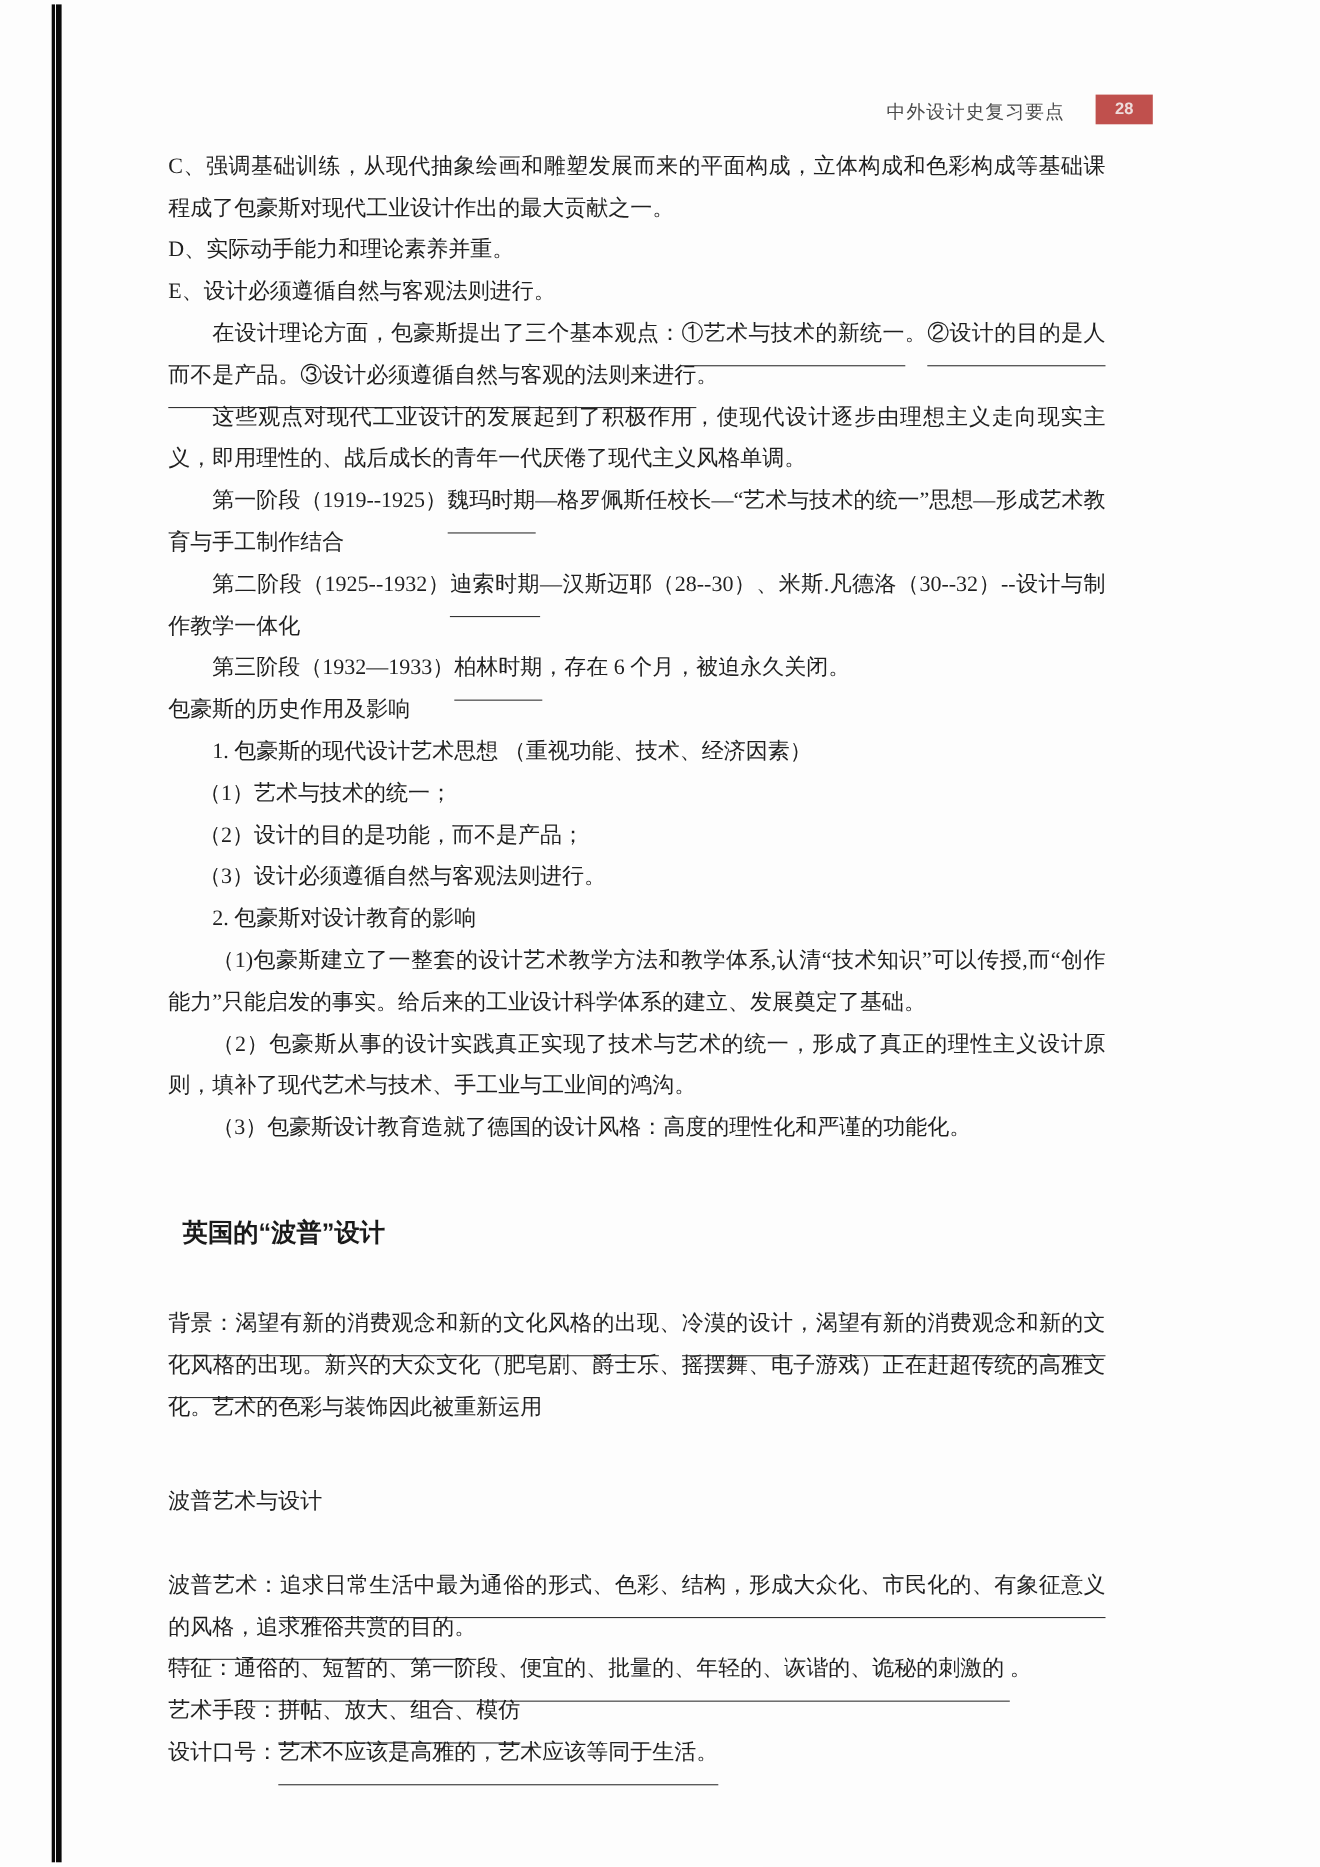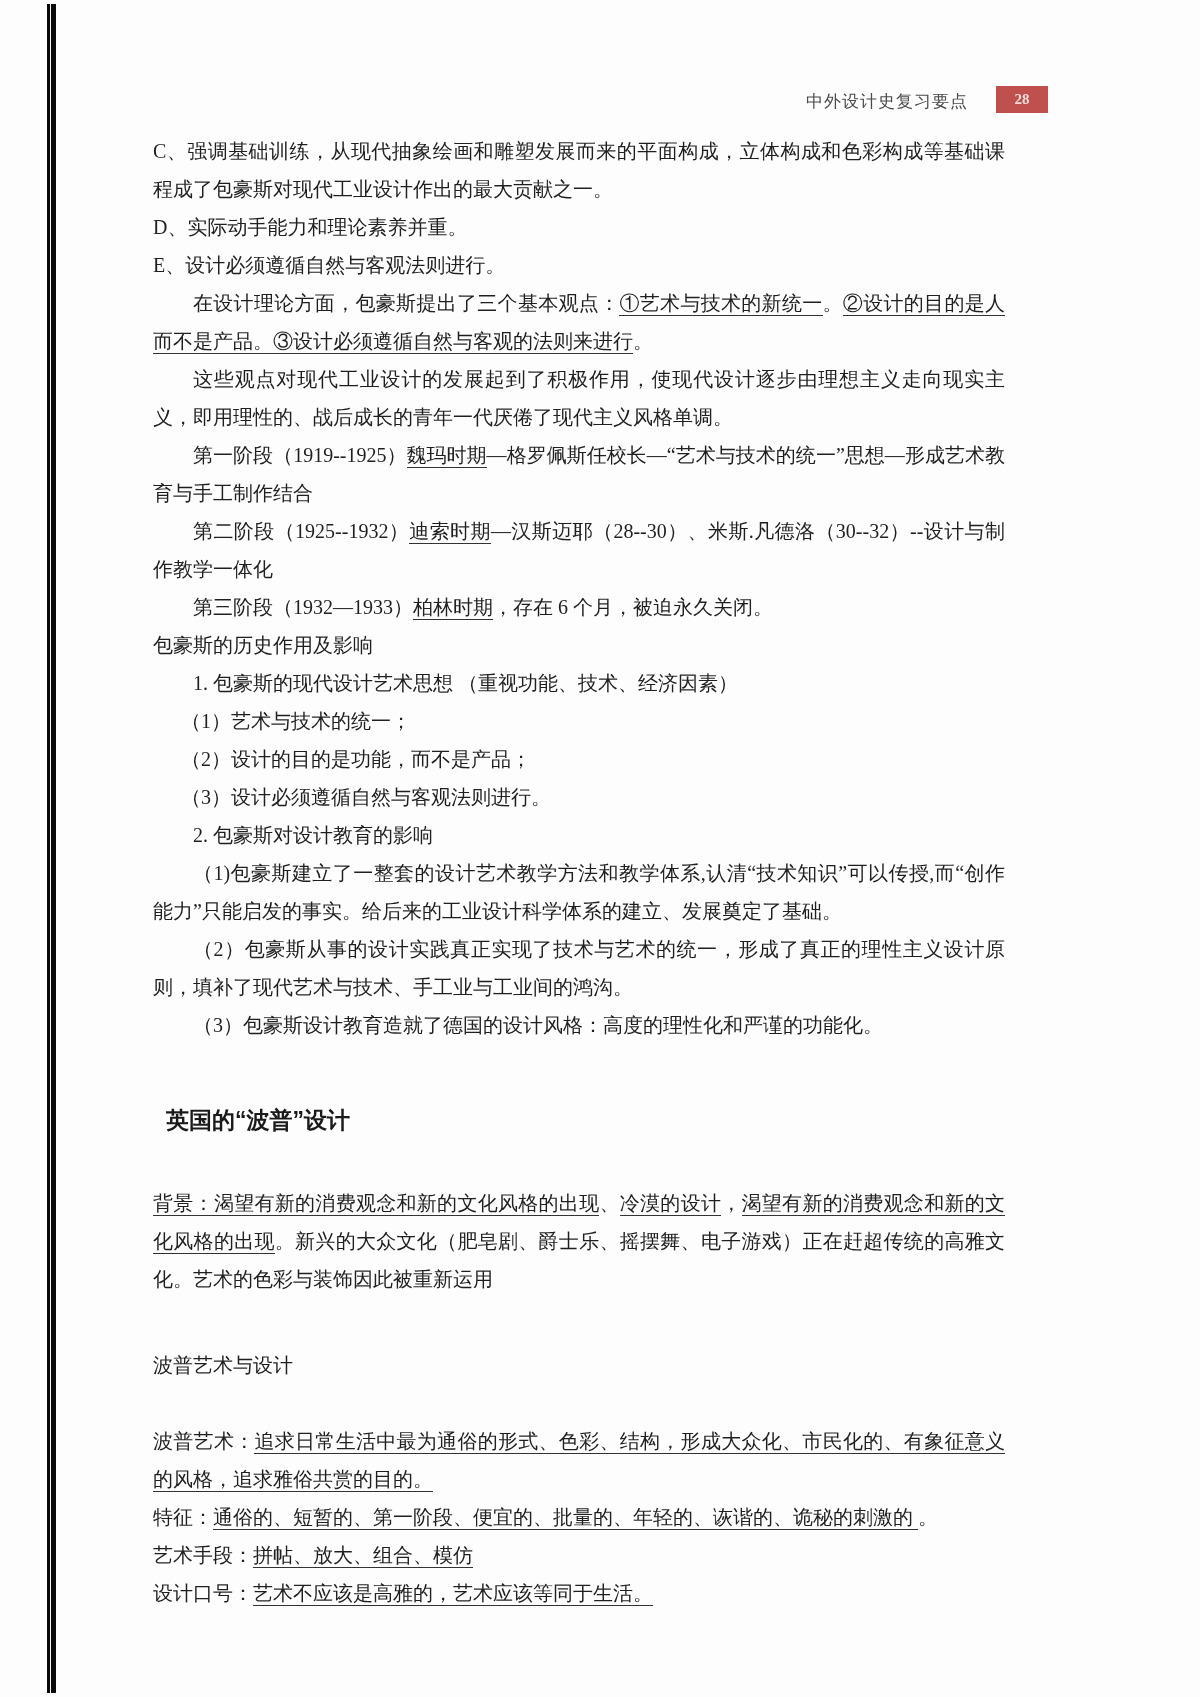--- a/index.html
+++ b/index.html
@@ -36,37 +36,37 @@
     position:absolute;left:153px;top:132px;width:852px;
   }
   .para{
     margin:0;font-size:20px;line-height:38px;
     text-align:justify;
   }
   .h2{
     margin:0 0 0 13px;font-size:23px;line-height:40px;font-weight:700;color:#1a1a1a;
     font-family:"Liberation Sans","DejaVu Sans",sans-serif;
   }
-  .u{border-bottom:1px solid #333;padding-bottom:1px;}
+  .u{border-bottom:1px solid #333;padding-bottom:18px;}
   .ind-item{text-indent:40px;}
   .ind-sub{text-indent:28px;}
   .gap-section{margin-top:56px;}
   .gap-after-heading{margin-top:44px;}
   .gap-block{margin-top:48px;}
   .gap-blank-line{margin-top:38px;}
 </style>
 </head>
 <body>
 
 <div class="page">
   <div class="spine"></div>
 
   <div class="header">
     <span class="header-title">中外设计史复习要点</span>
-    <span class="page-badge" style="background: rgb(192, 80, 77); color: rgb(238, 220, 219); font-family: Liberation Serif, serif;">28</span>
+    <span class="page-badge" style="background: rgb(192, 80, 77); color: rgb(238, 220, 219);">28</span>
   </div>
 
   <div class="content">
       <p class="para"><span>C、强调基础训练，从现代抽象绘画和雕塑发展而来的平面构成，立体构成和色彩构成等基础课程成了包豪斯对现代工业设计作出的最大贡献之一。</span></p>
       <p class="para"><span>D、实际动手能力和理论素养并重。</span></p>
       <p class="para"><span>E、设计必须遵循自然与客观法则进行。</span></p>
       <p class="para ind-item"><span>在设计理论方面，包豪斯提出了三个基本观点：</span><span class="u">①艺术与技术的新统一</span><span>。</span><span class="u">②设计的目的是人而不是产品。③设计必须遵循自然与客观的法则来进行</span><span>。</span></p>
       <p class="para ind-item"><span>这些观点对现代工业设计的发展起到了积极作用，使现代设计逐步由理想主义走向现实主义，即用理性的、战后成长的青年一代厌倦了现代主义风格单调。</span></p>
       <p class="para ind-item"><span>第一阶段（1919--1925）</span><span class="u">魏玛时期</span><span>—格罗佩斯任校长—“艺术与技术的统一”思想—形成艺术教育与手工制作结合</span></p>
       <p class="para ind-item"><span>第二阶段（1925--1932）</span><span class="u">迪索时期</span><span>—汉斯迈耶（28--30）、米斯.凡德洛（30--32）--设计与制作教学一体化</span></p>

